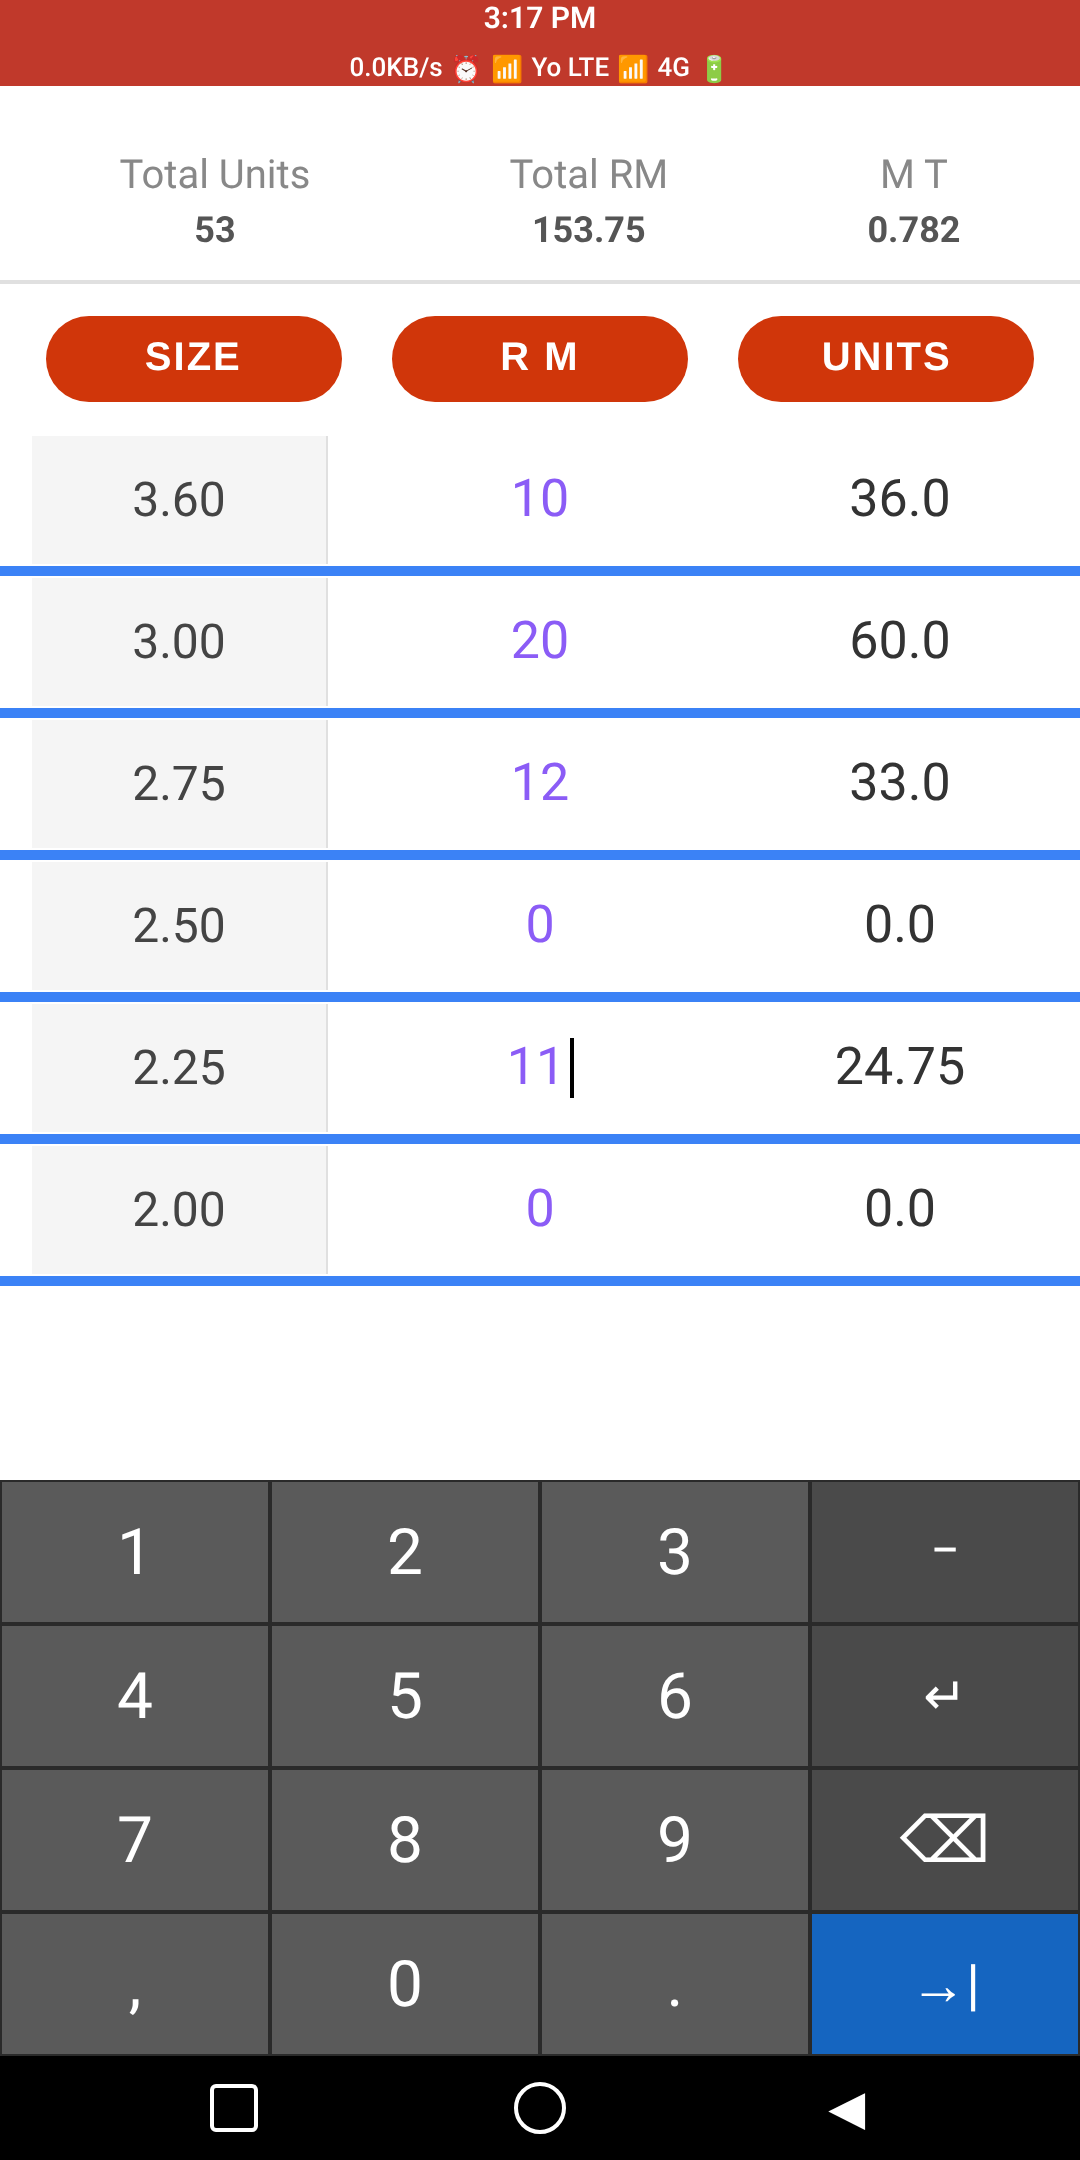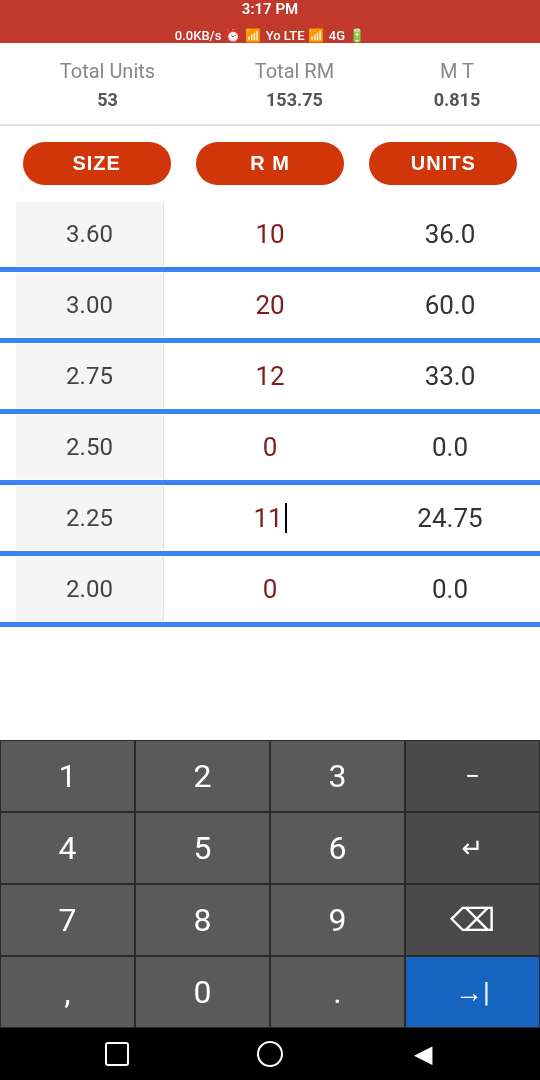--- a/index.html
+++ b/index.html
@@ -32,21 +32,21 @@
       align-items: flex-start;
       gap: 4px;
       font-size: 13px;
     }
 
     
     .summary-row {
       display: flex;
       justify-content: space-around;
       align-items: center;
-      padding: 16px 10px 4px 10px;
+      padding: 32px 10px 4px 10px;
       background: #fff;
     }
     .summary-item {
       display: flex;
       flex-direction: column;
       align-items: center;
       gap: 6px;
     }
     .summary-label {
       font-size: 20px;
@@ -107,21 +107,21 @@
       font-weight: 400;
       padding: 18px 0;
     }
     .data-cell.size-cell {
       background: #f5f5f5;
       border-right: 1px solid #e0e0e0;
       color: #444;
       font-size: 24px;
     }
     .data-cell.units-cell {
-      color: #7f1d1d;
+      color: #8b5cf6;
     }
     .data-cell.rm-cell {
       color: #333;
     }
     .cursor-active {
       border-right: 2px solid #000;
       padding-right: 2px;
     }
 
     
@@ -222,21 +222,21 @@
   <div class="summary-item">
     <span class="summary-label">Total Units</span>
     <span class="summary-value">53</span>
   </div>
   <div class="summary-item">
     <span class="summary-label">Total RM</span>
     <span class="summary-value">153.75</span>
   </div>
   <div class="summary-item">
     <span class="summary-label">M T</span>
-    <span class="summary-value">0.815</span>
+    <span class="summary-value">0.782</span>
   </div>
 </div>
 
 <div class="divider"></div>
 
 <div class="col-headers">
   <button class="col-header-btn">SIZE</button>
   <button class="col-header-btn">R M</button>
   <button class="col-header-btn">UNITS</button>
 </div>

